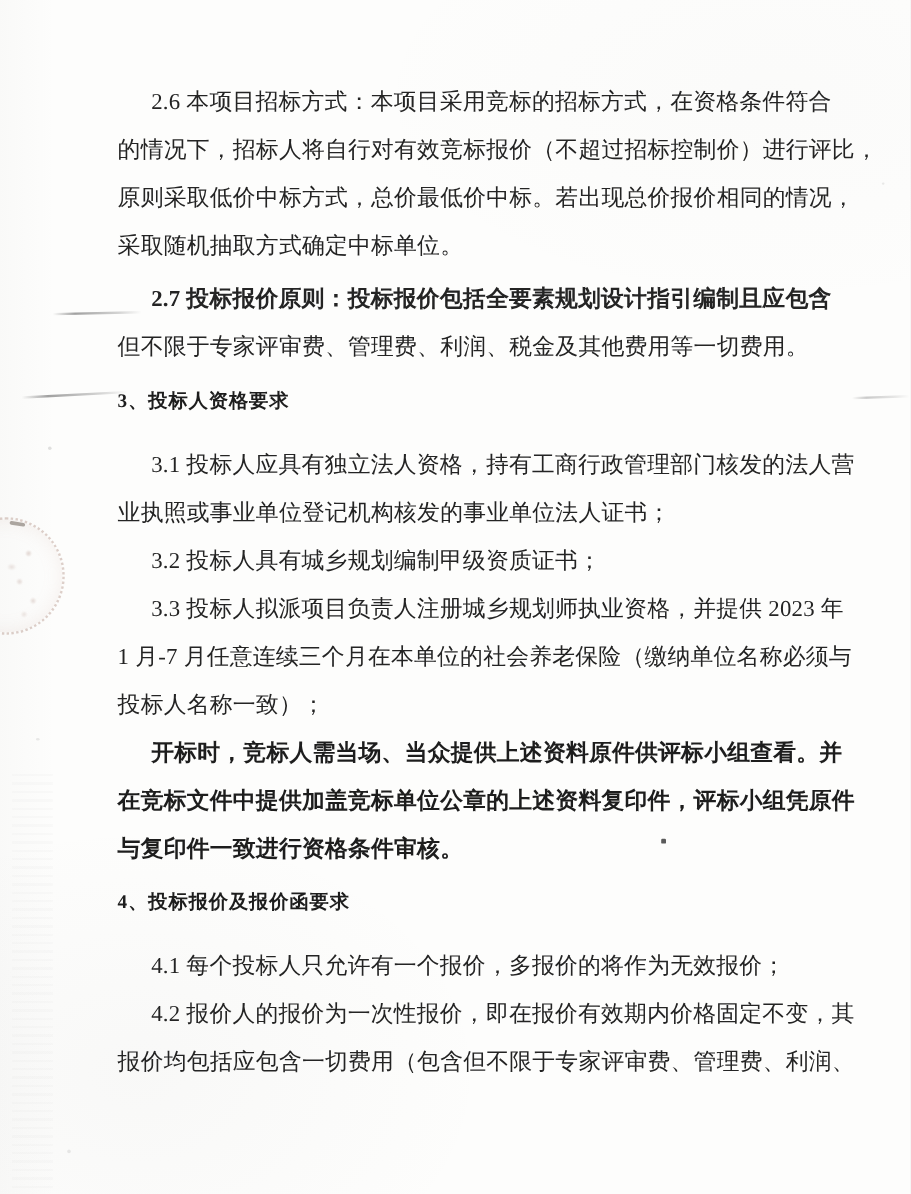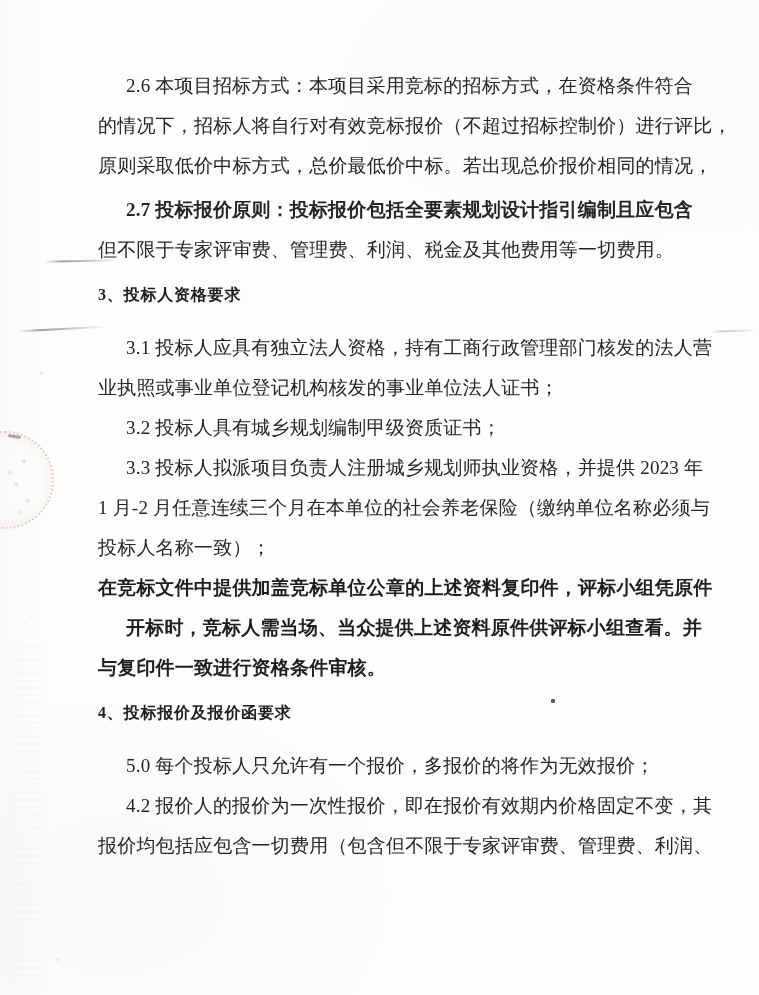--- a/index.html
+++ b/index.html
@@ -96,34 +96,35 @@
 </style>
 </head>
 <body>
 
 <div class="page">
 
   <div class="content">
     <div class="ln i j">2.6 本项目招标方式：本项目采用竞标的招标方式，在资格条件符合</div>
     <div class="ln j">的情况下，招标人将自行对有效竞标报价（不超过招标控制价）进行评比，</div>
     <div class="ln j">原则采取低价中标方式，总价最低价中标。若出现总价报价相同的情况，</div>
+    <div class="ln">采取随机抽取方式确定中标单位。</div>
     <div class="ln i j m4">2.7 投标报价原则：投标报价包括全要素规划设计指引编制且应包含</div>
     <div class="ln">但不限于专家评审费、管理费、利润、税金及其他费用等一切费用。</div>
     <div class="ln h">3、投标人资格要求</div>
     <div class="ln i j">3.1 投标人应具有独立法人资格，持有工商行政管理部门核发的法人营</div>
     <div class="ln">业执照或事业单位登记机构核发的事业单位法人证书；</div>
     <div class="ln i">3.2 投标人具有城乡规划编制甲级资质证书；</div>
     <div class="ln i j">3.3 投标人拟派项目负责人注册城乡规划师执业资格，并提供 2023 年</div>
-    <div class="ln j">1 月-2 月任意连续三个月在本单位的社会养老保险（缴纳单位名称必须与</div>
+    <div class="ln j">1 月-7 月任意连续三个月在本单位的社会养老保险（缴纳单位名称必须与</div>
     <div class="ln">投标人名称一致）；</div>
+    <div class="ln b i j">开标时，竞标人需当场、当众提供上述资料原件供评标小组查看。并</div>
     <div class="ln b j">在竞标文件中提供加盖竞标单位公章的上述资料复印件，评标小组凭原件</div>
-    <div class="ln b i j">开标时，竞标人需当场、当众提供上述资料原件供评标小组查看。并</div>
     <div class="ln b">与复印件一致进行资格条件审核。</div>
     <div class="ln h">4、投标报价及报价函要求</div>
-    <div class="ln i m3">5.0 每个投标人只允许有一个报价，多报价的将作为无效报价；</div>
+    <div class="ln i m3">4.1 每个投标人只允许有一个报价，多报价的将作为无效报价；</div>
     <div class="ln i j">4.2 报价人的报价为一次性报价，即在报价有效期内价格固定不变，其</div>
     <div class="ln j">报价均包括应包含一切费用（包含但不限于专家评审费、管理费、利润、</div>
   </div>
 
   <div class="fold fold-1"></div>
   <div class="fold fold-2"></div>
   <div class="fold fold-3"></div>
   <div class="stamp"></div>
   <div class="stamp-top-mark"></div>
   <div class="noise-band"></div>

